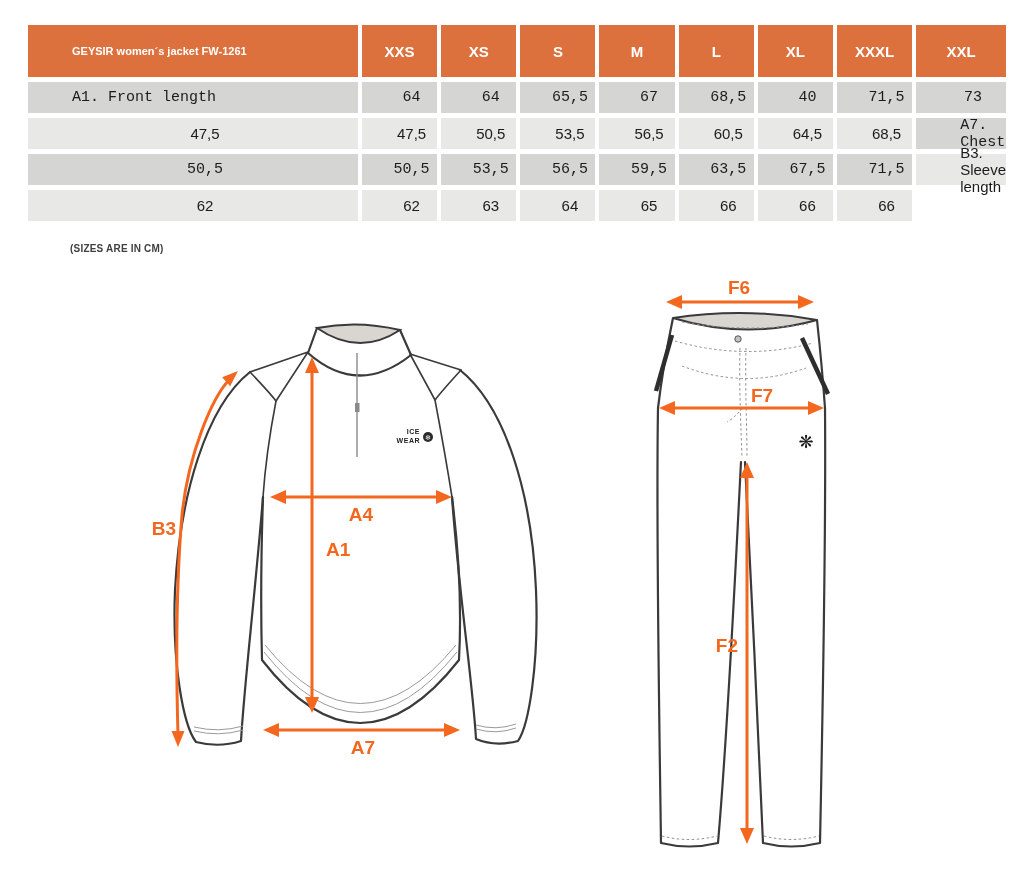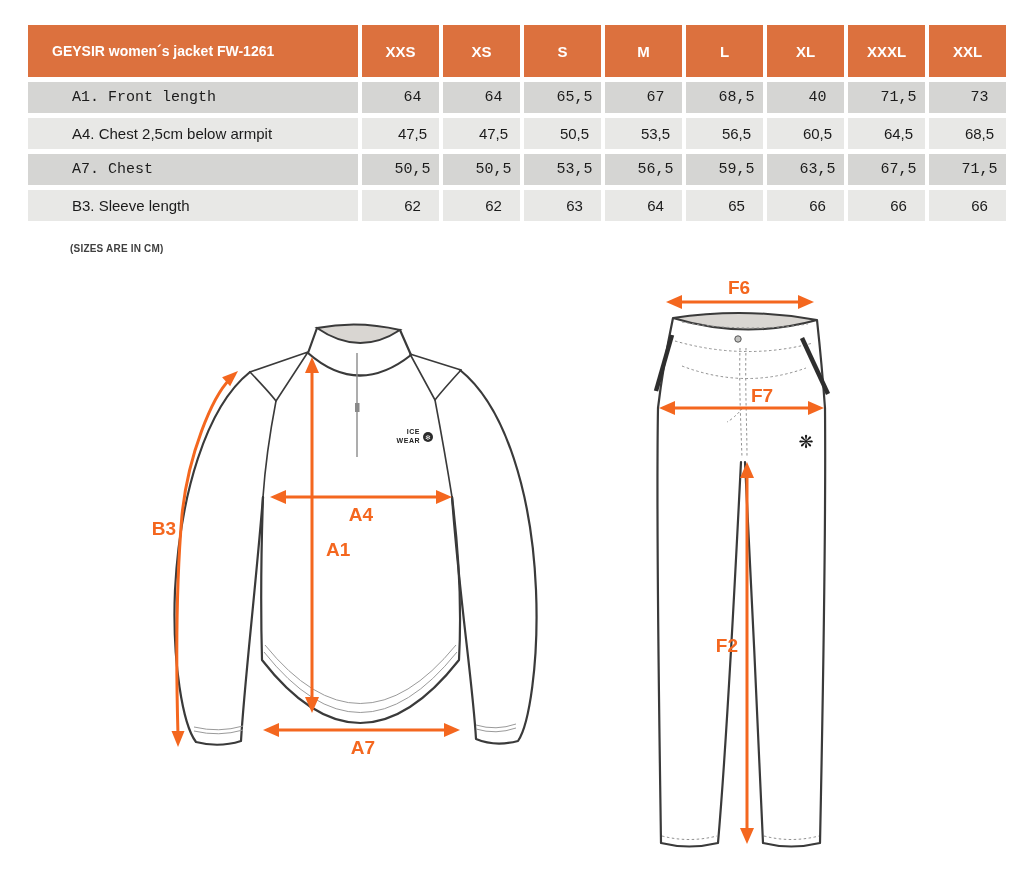--- a/index.html
+++ b/index.html
@@ -12,21 +12,21 @@
     position:absolute;left:28px;top:25px;width:978px;
     display:grid;
     grid-template-columns:330px repeat(8,1fr);
     grid-template-rows:52px repeat(4,31px);
     gap:5px 4px;
   }
   .hcell{
     background:#DC713E;color:#ffffff;font-weight:bold;font-size:15px;
     display:flex;align-items:center;justify-content:center;
   }
-  .hcell.title-cell{justify-content:flex-start;padding-left:24px;font-size:14px;}
+  .hcell.title-cell{justify-content:flex-start;padding-left:44px;font-size:11px;}
   .cell{
     font-size:15px;color:#1b1b1b;
     display:flex;align-items:center;justify-content:center;padding-left:24px;
   }
   .cell.lbl{justify-content:flex-start;padding-left:44px;}
   .row-dark{background:#D5D5D3;font-family:Liberation Mono, monospace;}
   .row-light{background:#E8E8E6;}
   
   .units-note{
     position:absolute;left:70px;top:243px;
@@ -62,21 +62,20 @@
   <div class="cell lbl row-dark">A1. Front length</div>
   <div class="cell row-dark">64</div>
   <div class="cell row-dark">64</div>
   <div class="cell row-dark">65,5</div>
   <div class="cell row-dark">67</div>
   <div class="cell row-dark">68,5</div>
   <div class="cell row-dark">40</div>
   <div class="cell row-dark">71,5</div>
   <div class="cell row-dark">73</div>
 
-  <div class="cell lbl row-light">A4. Chest 2,5cm below armpit</div>
   <div class="cell row-light">47,5</div>
   <div class="cell row-light">47,5</div>
   <div class="cell row-light">50,5</div>
   <div class="cell row-light">53,5</div>
   <div class="cell row-light">56,5</div>
   <div class="cell row-light">60,5</div>
   <div class="cell row-light">64,5</div>
   <div class="cell row-light">68,5</div>
 
   <div class="cell lbl row-dark">A7. Chest</div>

